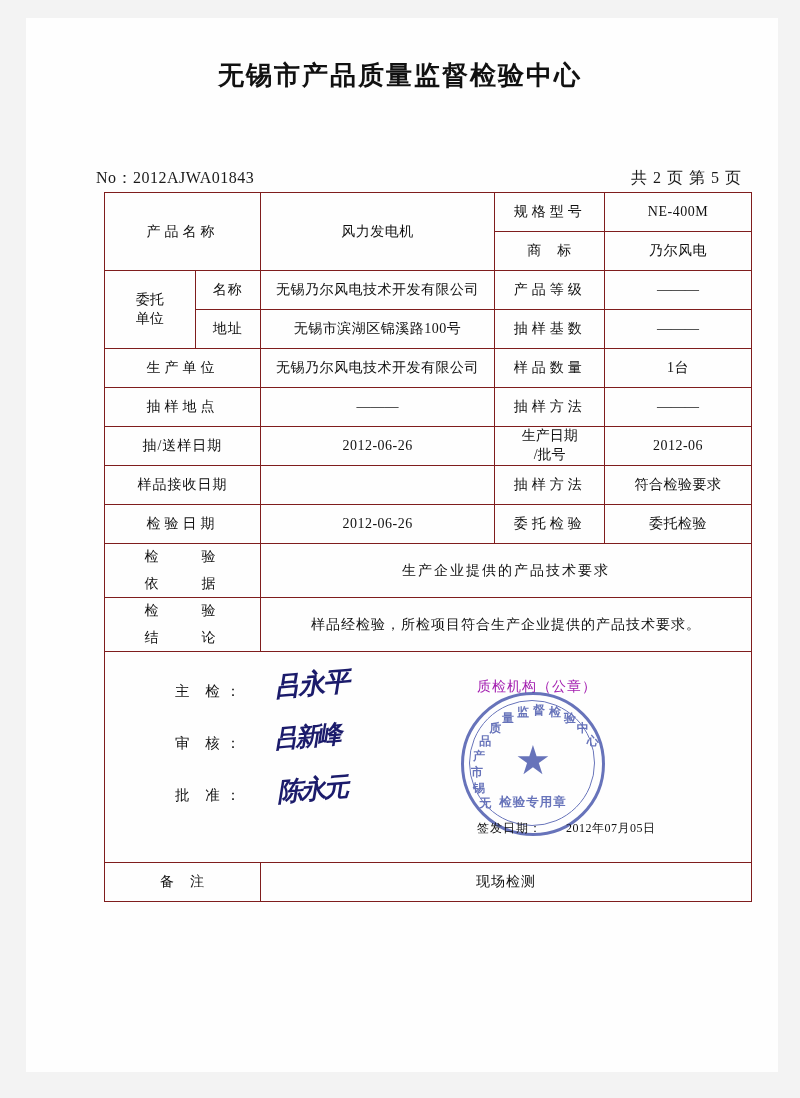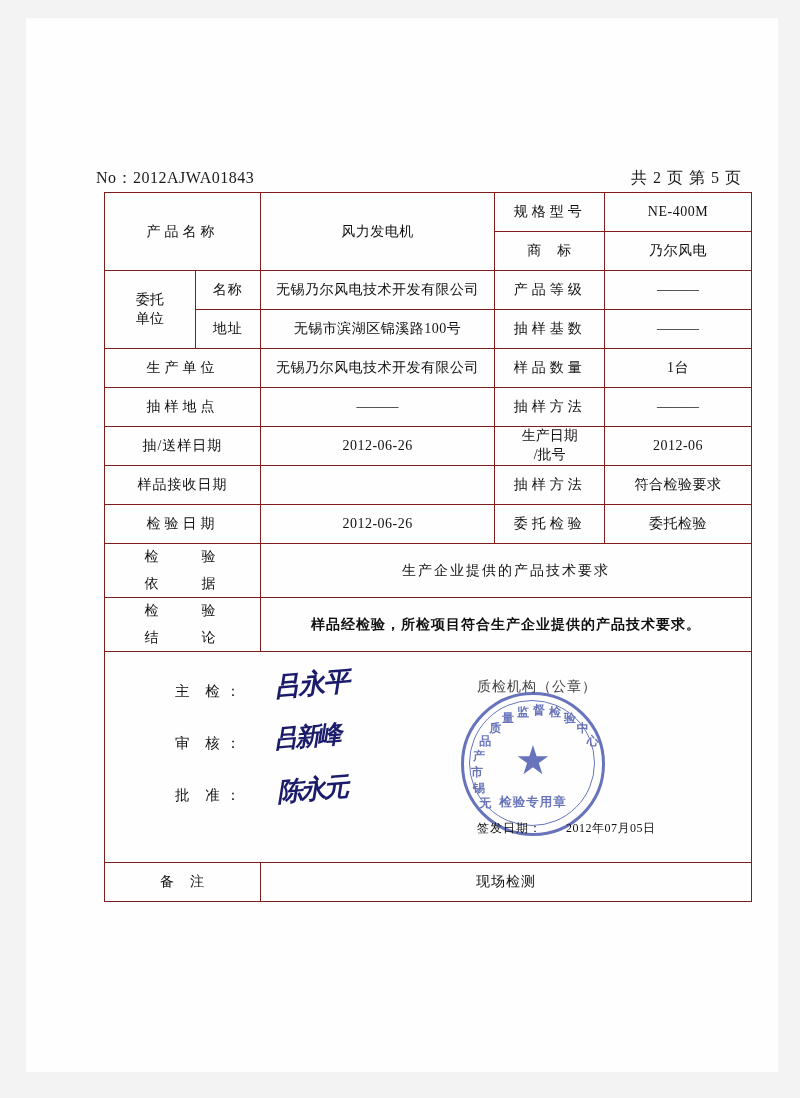--- a/index.html
+++ b/index.html
@@ -115,21 +115,20 @@
   }
   .basis-row td { height: 74px; }
   .concl-row td { height: 74px; }
   .basis-text {
     letter-spacing: 2px;
   }
   .concl-text {
     text-align: left;
     padding-left: 30px;
     letter-spacing: 1px;
-    font-weight: bold;
   }
 
   .sign-row td { height: 210px; vertical-align: top; }
   .sign-area {
     position: relative;
     height: 210px;
     text-align: left;
   }
   .sign-line {
     position: absolute;
@@ -152,21 +151,21 @@
   .sig1 { left: 168px; top: 14px; font-size: 27px; letter-spacing: -2px; }
   .sig2 { left: 168px; top: 68px; font-size: 25px; letter-spacing: -3px; }
   .sig3 { left: 172px; top: 120px; font-size: 26px; letter-spacing: -3px; }
 
   .seal-label {
     position: absolute;
     left: 372px;
     top: 26px;
     font-size: 14px;
     letter-spacing: 1px;
-    color: #404040;
+    color: #a21caf;
   }
   .issue-date {
     position: absolute;
     left: 372px;
     top: 168px;
     font-size: 12px;
     letter-spacing: 1px;
     color: #111;
   }
   .issue-date .date-val {
@@ -241,20 +240,21 @@
 </head>
 <body>
 
 <div class="page">
   <div class="scan-edge-left"></div>
   <div class="scan-edge-right"></div>
   <div class="scan-edge-top"></div>
   <div class="scan-edge-bottom"></div>
 
   <div class="header">
+    <div class="org-title">无锡市产品质量监督检验中心</div>
   </div>
 
   <div class="meta-row">
     <div class="meta-no">
       <span>No：</span><span>2012AJWA01843</span>
     </div>
     <div class="meta-page">共 2 页 第 5 页</div>
   </div>
 
   <table class="report">

